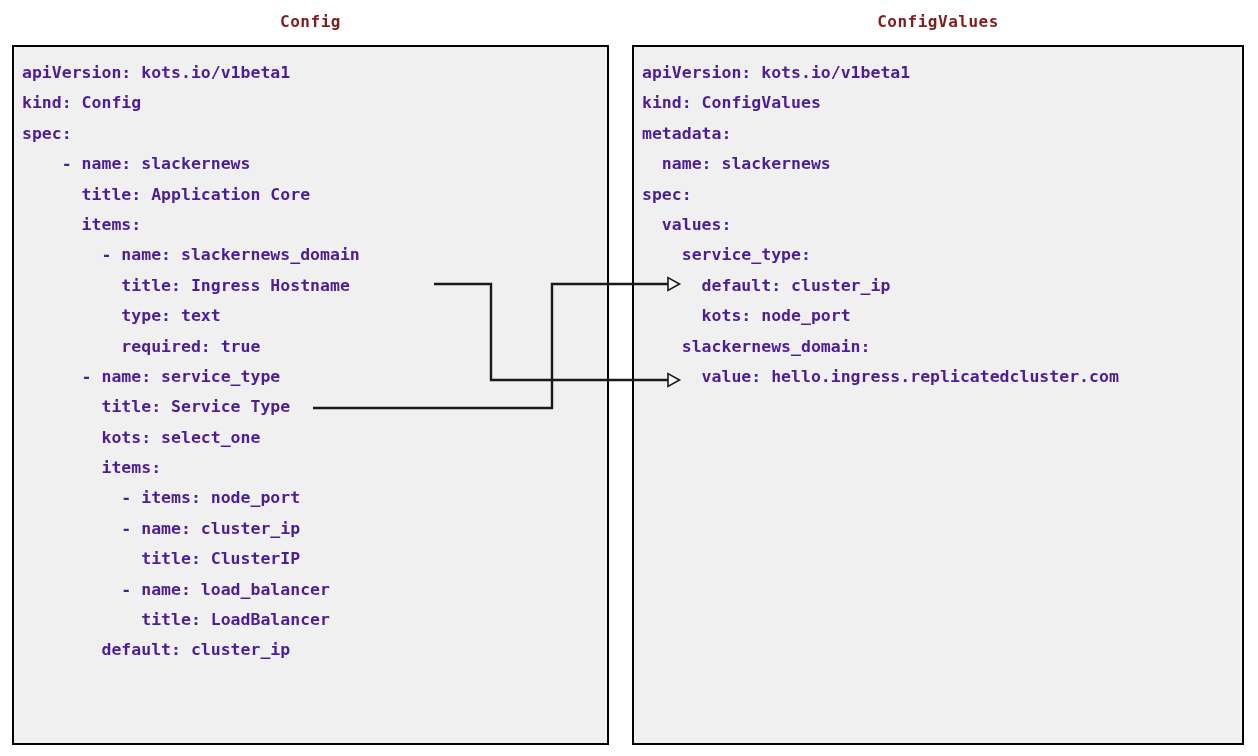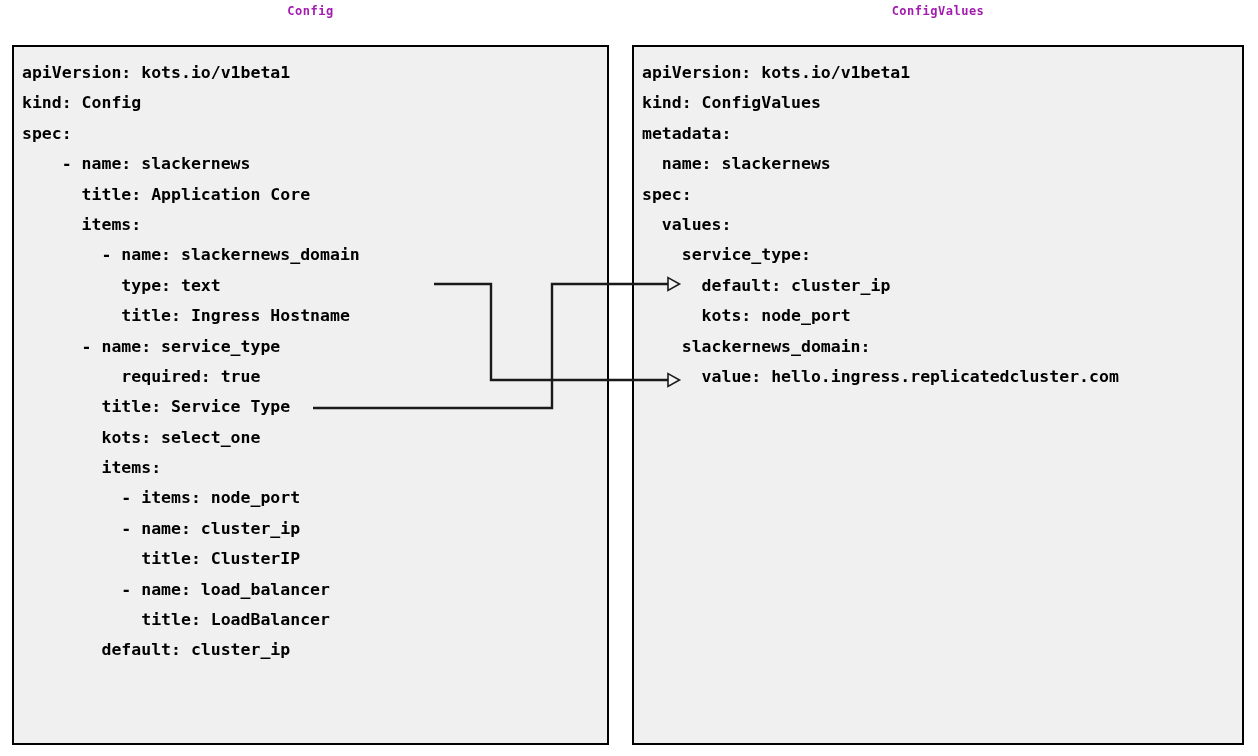--- a/index.html
+++ b/index.html
@@ -9,25 +9,25 @@
   }
   body {
     width: 1258px;
     height: 756px;
     position: relative;
     font-family: "DejaVu Sans Mono", "Liberation Mono", monospace;
     overflow: hidden;
   }
   .panel-title {
     position: absolute;
-    top: 4px;
+    top: 12px;
     font-family: "DejaVu Sans Mono", "Liberation Mono", monospace;
-    font-size: 12px;
+    font-size: 16px;
     font-weight: bold;
-    color: #a21caf;
+    color: #7f1d1d;
     text-align: center;
     letter-spacing: 0.5px;
   }
   #title-config { left: 12px; width: 597px; }
   #title-configvalues { left: 632px; width: 612px; }
 
   .yaml-box {
     position: absolute;
     background: #f0f0f0;
     border: 2px solid #000000;
@@ -49,21 +49,21 @@
   .yaml-lines {
     position: absolute;
     left: 8px;
     top: 11px;
     right: 0;
   }
   .yaml-line {
     font-family: "DejaVu Sans Mono", "Liberation Mono", monospace;
     font-size: 16.5px;
     font-weight: bold;
-    color: #000000;
+    color: #4c1d95;
     height: 30.4px;
     line-height: 30.4px;
     white-space: pre;
     letter-spacing: 0px;
   }
   #connectors {
     position: absolute;
     left: 0;
     top: 0;
     width: 1258px;
@@ -93,24 +93,24 @@
 
 <div class="yaml-box" id="box-config">
   <div class="yaml-lines" id="lines-config">
       <div class="yaml-line">apiVersion: kots.io/v1beta1</div>
       <div class="yaml-line">kind: Config</div>
       <div class="yaml-line">spec:</div>
       <div class="yaml-line">    - name: slackernews</div>
       <div class="yaml-line">      title: Application Core</div>
       <div class="yaml-line">      items:</div>
       <div class="yaml-line">        - name: slackernews_domain</div>
+      <div class="yaml-line">          title: Ingress Hostname</div>
       <div class="yaml-line">          type: text</div>
-      <div class="yaml-line">          title: Ingress Hostname</div>
+      <div class="yaml-line">          required: true</div>
       <div class="yaml-line">      - name: service_type</div>
-      <div class="yaml-line">          required: true</div>
       <div class="yaml-line">        title: Service Type</div>
       <div class="yaml-line">        kots: select_one</div>
       <div class="yaml-line">        items:</div>
       <div class="yaml-line">          - items: node_port</div>
       <div class="yaml-line">          - name: cluster_ip</div>
       <div class="yaml-line">            title: ClusterIP</div>
       <div class="yaml-line">          - name: load_balancer</div>
       <div class="yaml-line">            title: LoadBalancer</div>
       <div class="yaml-line">        default: cluster_ip</div>
     </div>

